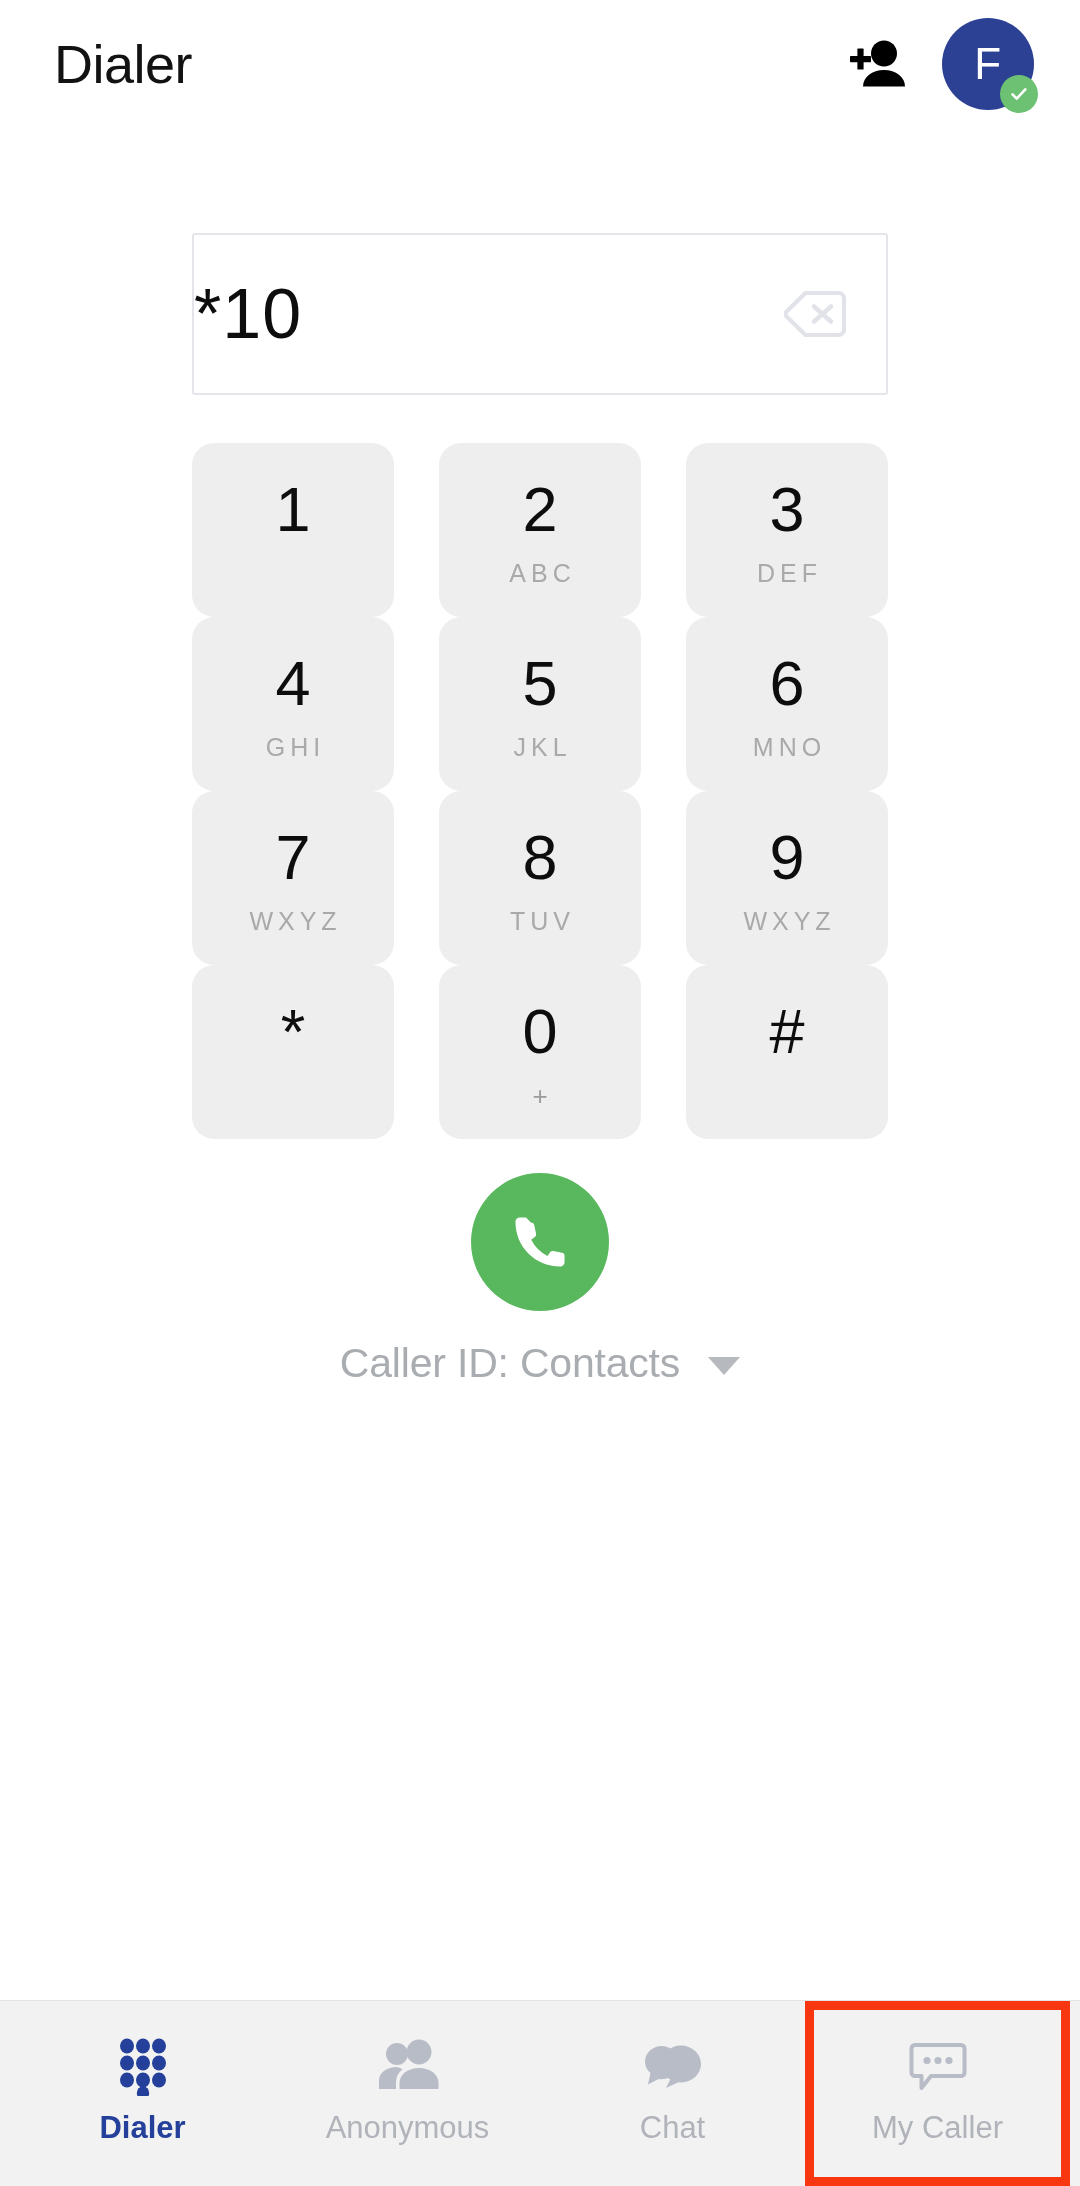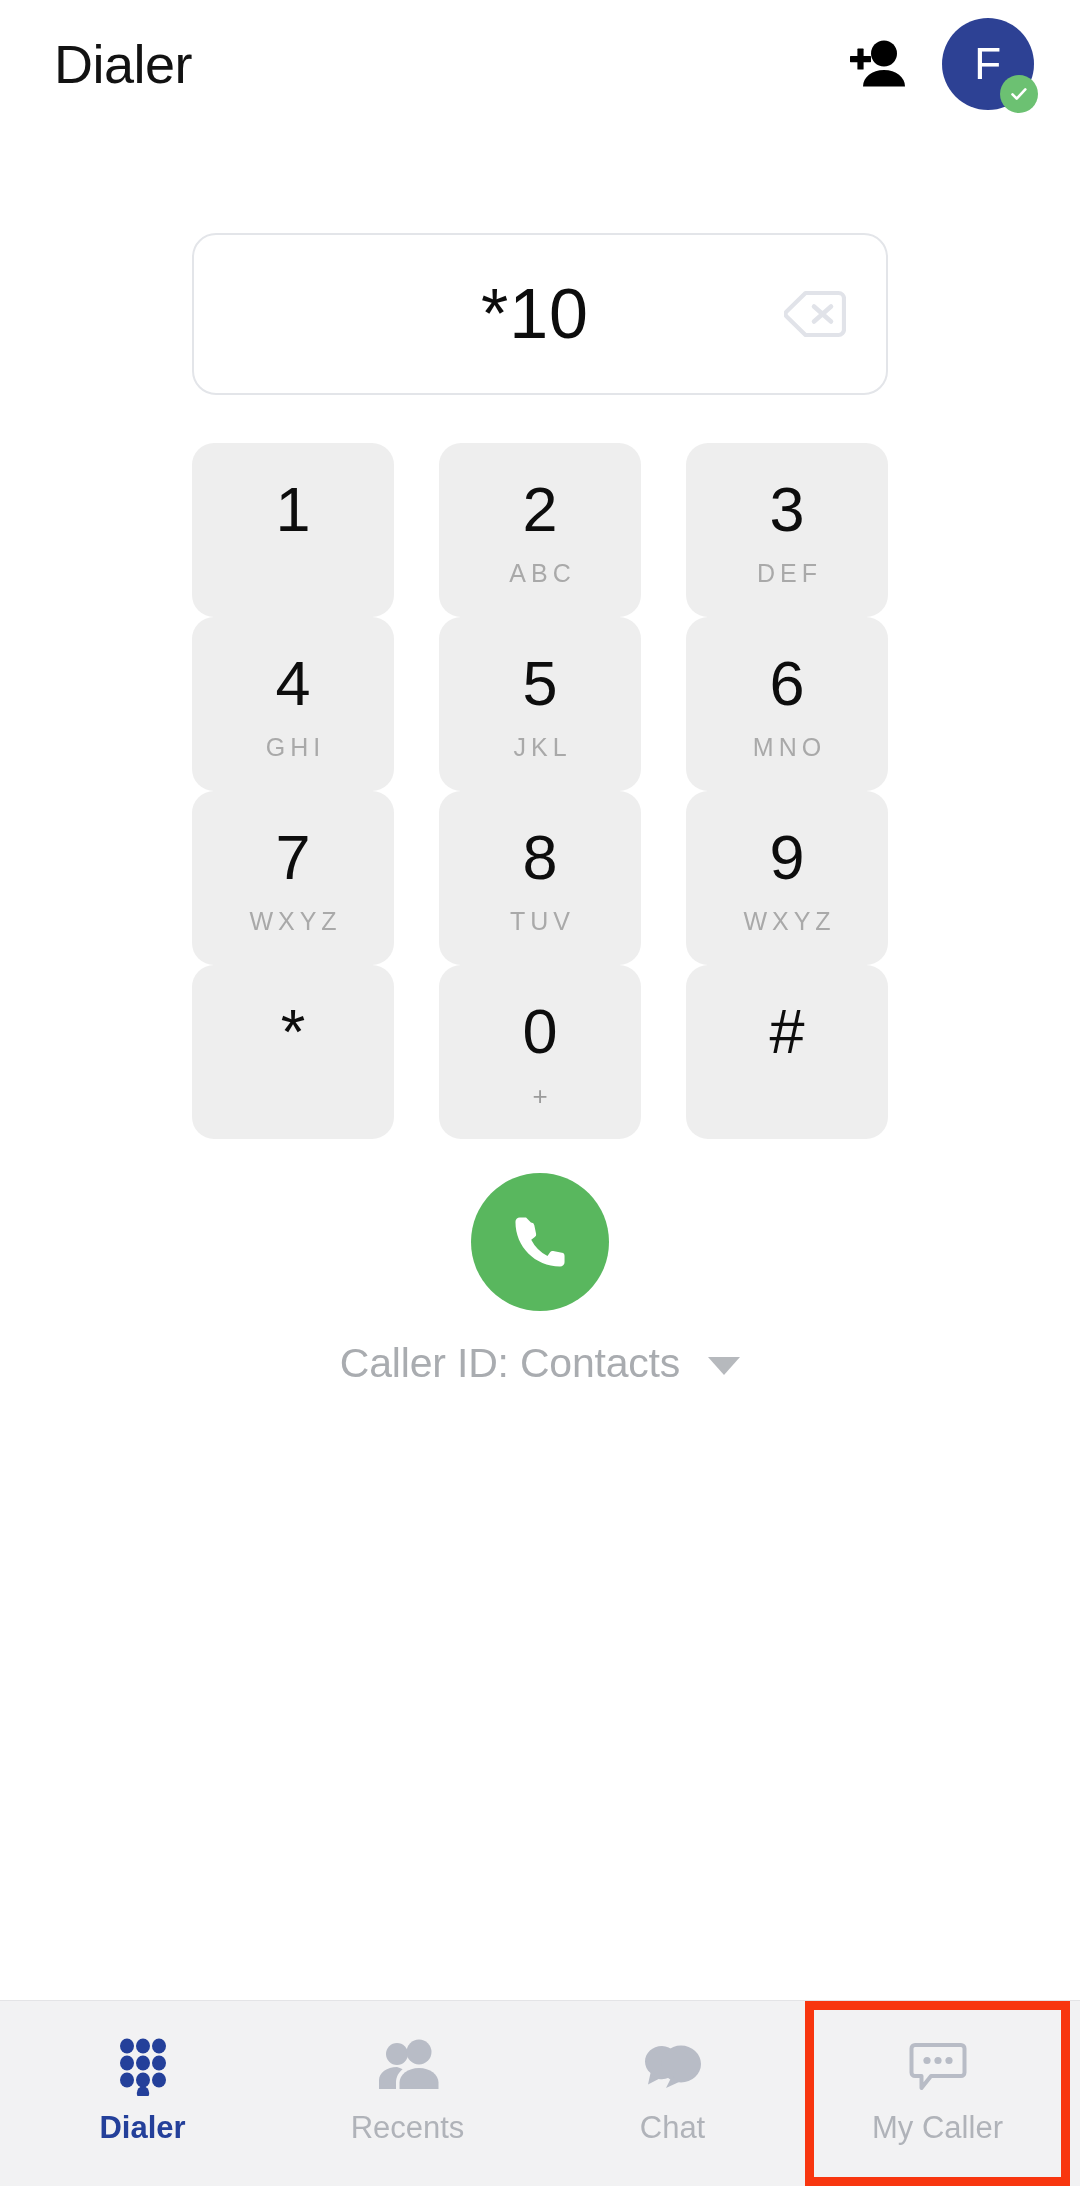--- a/index.html
+++ b/index.html
@@ -95,25 +95,25 @@
     padding-top: 105px;
     background: #ffffff;
   }
 
   
   .number-field {
     position: relative;
     width: 696px;
     height: 162px;
     border: 2px solid #e3e5e9;
-    border-radius: 24px;
+    border-radius: 3px;
     background: #ffffff;
     display: flex;
     align-items: center;
-    justify-content: center;
+    justify-content: flex-start;
   }
   .number-value {
     font-size: 70px;
     font-weight: 400;
     color: #0d0d0d;
     letter-spacing: 1px;
     line-height: 1;
     padding-right: 10px;
   }
   .backspace-btn {
@@ -406,21 +406,21 @@
       <span class="nav-icon">
         <svg width="62" height="56" viewBox="0 0 62 56">
           <g fill="#b8bcc6">
             <circle cx="20" cy="15" r="11"></circle>
             <circle cx="42" cy="13" r="12.5"></circle>
             <path d="M42 29c-11 0-19.5 6.5-19.5 14.6V50H61.5v-6.4C61.5 35.5 53 29 42 29z"></path>
             <path d="M20 28c-10 0-18 5.8-18 13.2V50h17V43.6c0-5.4 2.5-10.2 6.6-13.4A25 25 0 0 0 20 28z"></path>
           </g>
         </svg>
       </span>
-      <span class="nav-label">Recents</span>
+      <span class="nav-label">Anonymous</span>
     </button>
 
 
     <button class="nav-item">
       <span class="nav-icon">
         <svg width="62" height="58" viewBox="0 0 62 58">
           <g fill="#b8bcc6">
             <path d="M20 8C10.5 8 3 15 3 23.6c0 4.6 2.1 8.7 5.5 11.5L6 46.5l10.6-5.6c1.1.2 2.2.3 3.4.3 9.5 0 17-7 17-15.6S29.5 8 20 8z"></path>
             <ellipse cx="39" cy="26" rx="20" ry="18.5"></ellipse>
             <path d="M30 38l-6 12 13-6z"></path>

